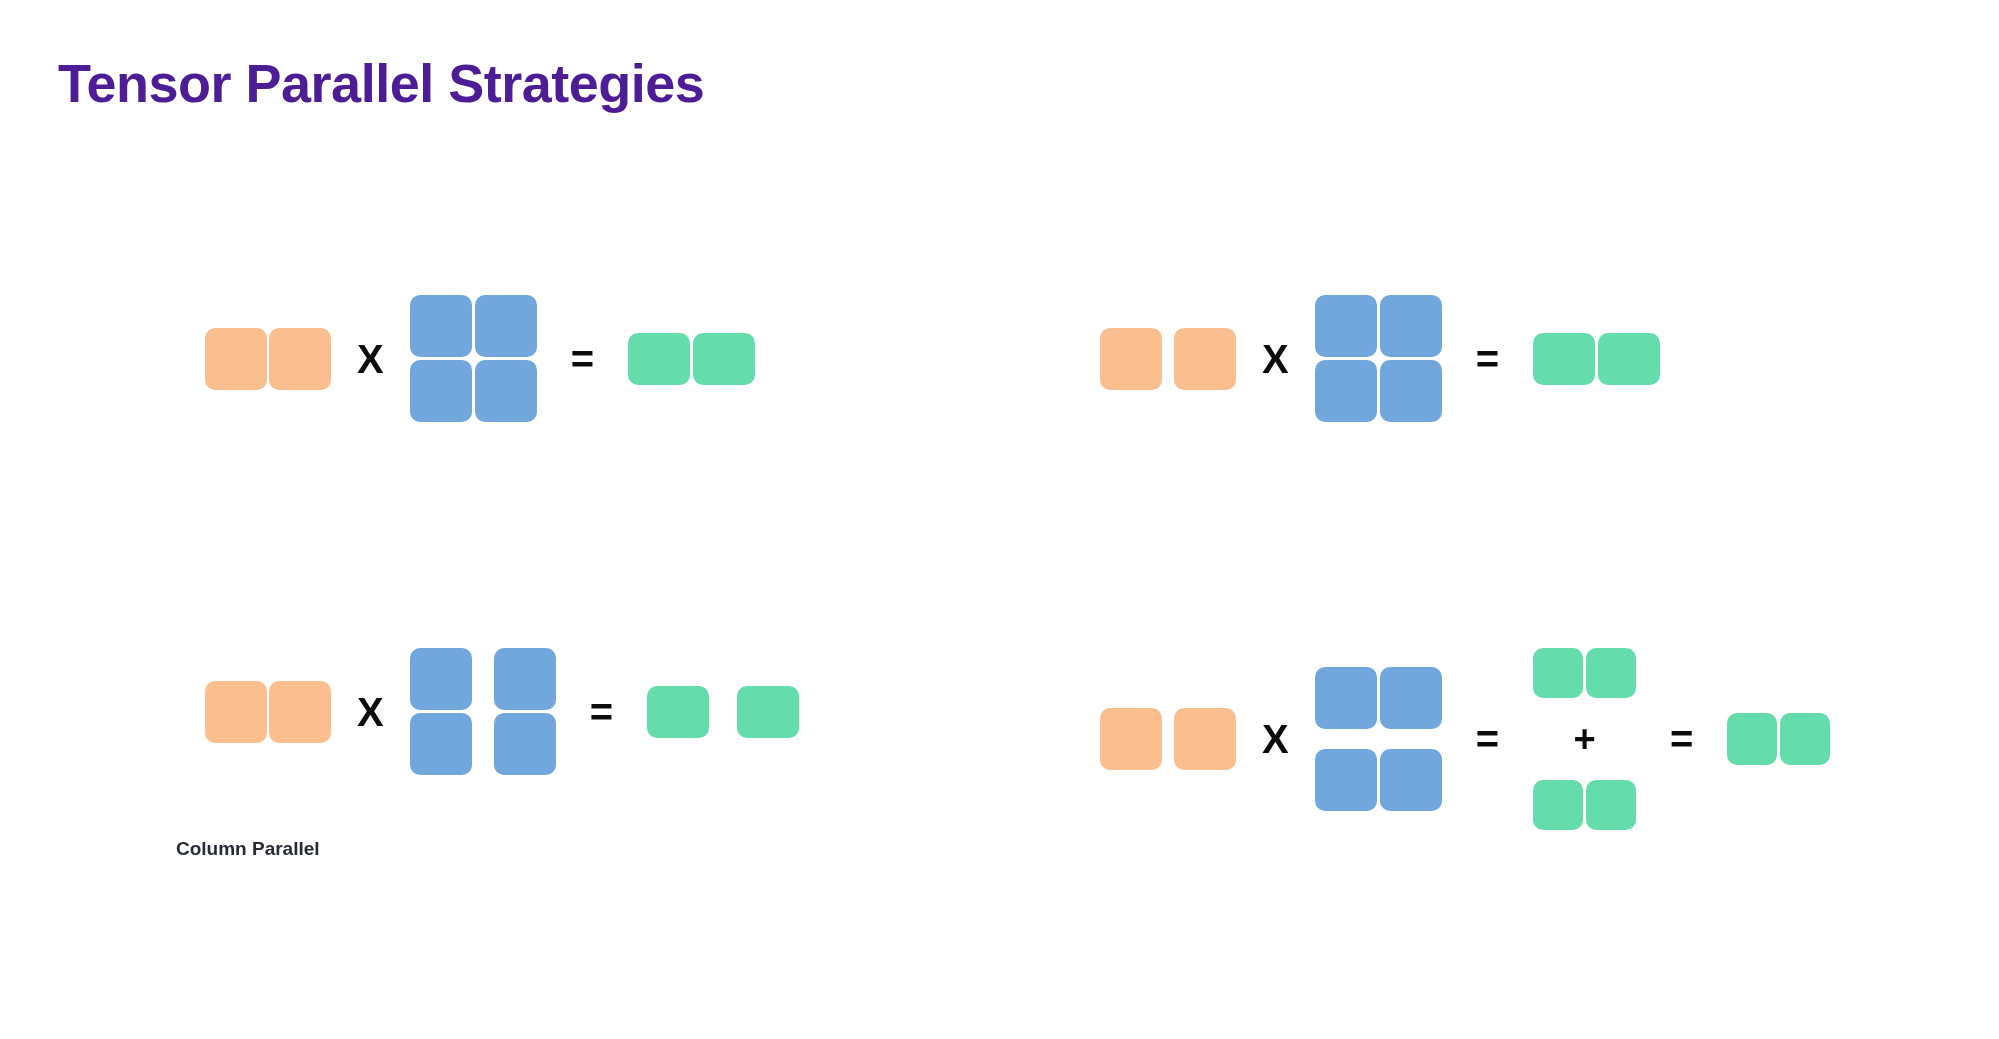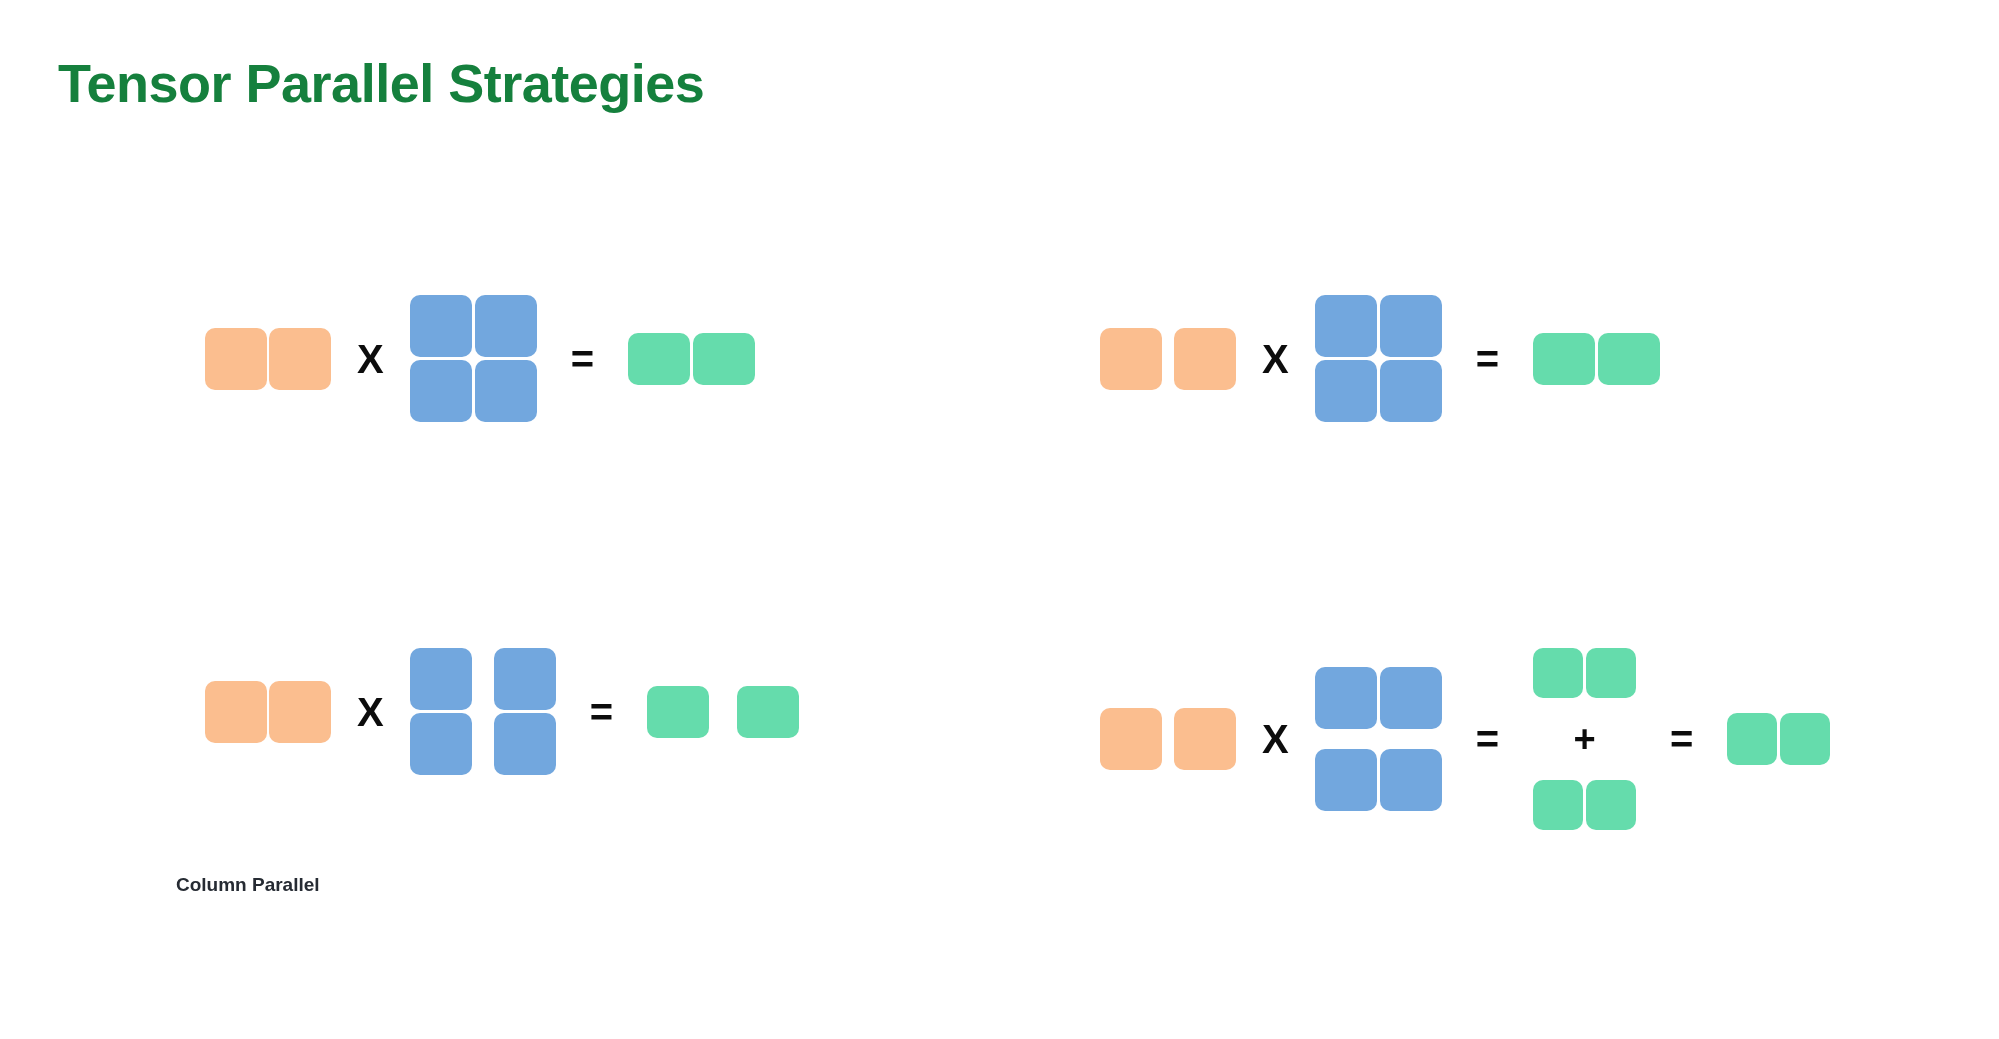--- a/index.html
+++ b/index.html
@@ -15,21 +15,21 @@
     position: relative;
   }
 
   
   #page-title {
     position: absolute;
     left: 58px;
     top: 52px;
     font-size: 54px;
     font-weight: bold;
-    color: #15803d;
+    color: #4c1d95;
     letter-spacing: -0.5px;
     white-space: nowrap;
   }
 
   
   .diagram {
     position: absolute;
   }
 
   
@@ -101,21 +101,21 @@
   .gap-m  { width: 34px; }
 
   
   .caption {
     position: absolute;
     font-size: 19px;
     font-weight: bold;
     color: #262b33;
     white-space: nowrap;
   }
-  #caption-column { left: 176px; top: 874px; }
+  #caption-column { left: 176px; top: 838px; }
 </style>
 </head>
 <body>
 
 <div id="page-title">Tensor Parallel Strategies</div>
 
 <div class="diagram" id="col-parallel-group">
 
   <div class="equation" id="l1">
 

